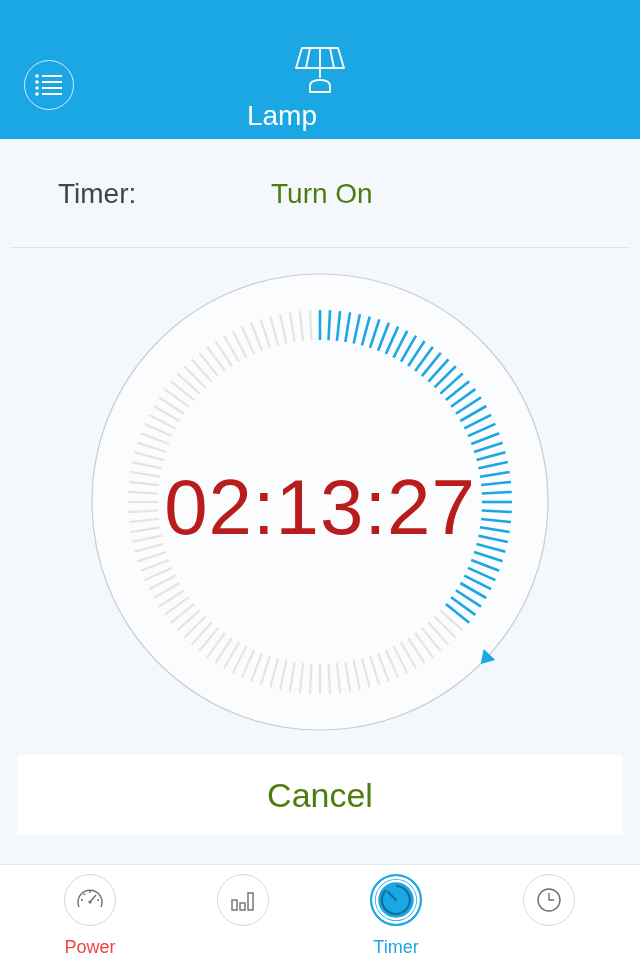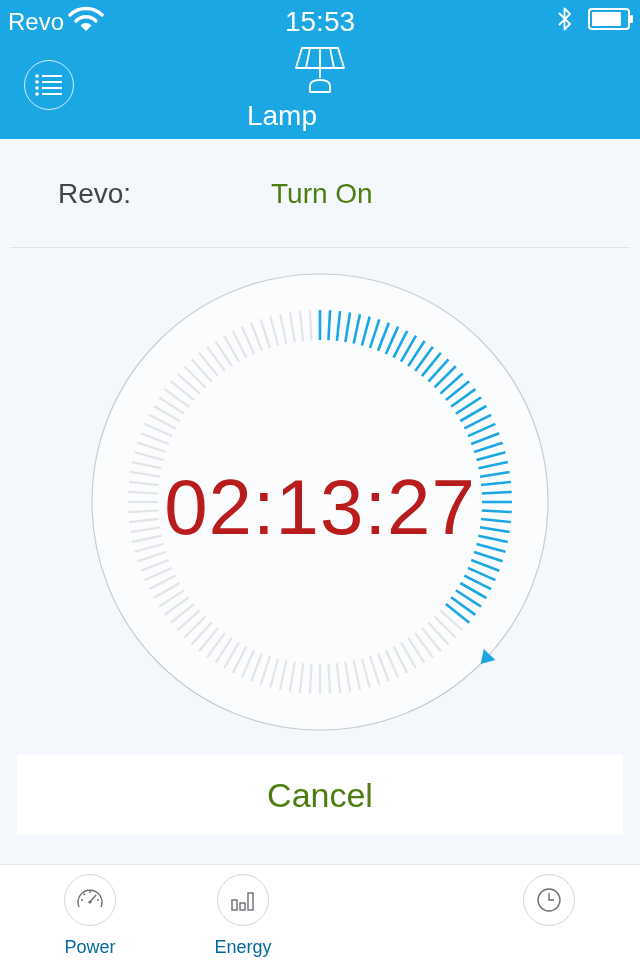--- a/index.html
+++ b/index.html
@@ -58,44 +58,27 @@
       position: absolute; left: 0; top: 864px; width: 640px; height: 96px;
       background: #fff; border-top: 1px solid #e4e8ec;
     }
     .tab { position: absolute; top: 0; width: 160px; height: 96px; }
     .tab .circle {
       position: absolute; left: 54px; top: 9px; width: 52px; height: 52px;
       border-radius: 50%; border: 1.5px solid #d4d8dc; background: #fff;
       display: flex; align-items: center; justify-content: center;
     }
     .tab.active .circle { border: 2px solid #1aa7e4; background: #1aa7e4; box-shadow: 0 0 0 3px #fff inset; }
-    .tab .label { position: absolute; left: 0; width: 160px; top: 72px; text-align: center; font-size: 18px; color: #0369a1; }
+    .tab .label { position: absolute; left: 0; width: 160px; top: 72px; text-align: center; font-size: 18px; color: #ef4444; }
     .tab.active .label { color: #1aa7e4; }
   </style>
 </head>
 <body>
 
 <div class="header">
-  <div class="status-bar">
-    <span class="carrier">Revo</span>
-    <svg class="wifi" viewBox="0 0 36 28">
-      <path d="M2 10 A23 23 0 0 1 34 10" fill="none" stroke="#fff" stroke-width="3.5" stroke-linecap="round"></path>
-      <path d="M8 16 A14 14 0 0 1 28 16" fill="none" stroke="#fff" stroke-width="3.5" stroke-linecap="round"></path>
-      <path d="M18 26 L12.5 20.5 A7.5 7.5 0 0 1 23.5 20.5 Z" fill="#fff"></path>
-    </svg>
-    <span class="clock">15:53</span>
-    <svg class="bt" viewBox="0 0 18 26">
-      <path d="M3 7 L14 18 L8.5 23.5 L8.5 2.5 L14 8 L3 19" fill="none" stroke="#fff" stroke-width="1.8" stroke-linejoin="round"></path>
-    </svg>
-    <svg class="battery" viewBox="0 0 46 22">
-      <rect x="1" y="1" width="40" height="20" rx="3" fill="none" stroke="#fff" stroke-width="2"></rect>
-      <rect id="battery-fill" x="4" y="4" width="28.9" height="14" rx="1" fill="#fff"></rect>
-      <rect x="42" y="7" width="3" height="8" rx="1" fill="#fff"></rect>
-    </svg>
-  </div>
 
   <div class="menu-btn">
     <svg width="30" height="24" viewBox="0 0 30 24">
       <g fill="#fff">
         <circle cx="3" cy="3" r="1.8"></circle>
           <rect x="8" y="2" width="20" height="2"></rect>
         <circle cx="3" cy="9" r="1.8"></circle>
           <rect x="8" y="8" width="20" height="2"></rect>
         <circle cx="3" cy="15" r="1.8"></circle>
           <rect x="8" y="14" width="20" height="2"></rect>
@@ -112,21 +95,21 @@
       <line x1="28" y1="4" x2="28" y2="24"></line>
       <line x1="38" y1="4" x2="42" y2="24"></line>
       <line x1="28" y1="24" x2="28" y2="34"></line>
       <path d="M18 48 L18 42 Q18 36 28 36 Q38 36 38 42 L38 48 Z"></path>
     </g>
   </svg>
   <div class="device-title">Lamp</div>
 </div>
 
 <div class="mode-row">
-  <span class="mode-label">Revo:</span>
+  <span class="mode-label">Timer:</span>
   <span class="mode-value">Turn On</span>
 </div>
 <div class="divider"></div>
 
 <div class="dial">
   <svg id="dial-svg" width="460" height="460" viewBox="0 0 460 460">
     <circle cx="230" cy="230" r="228" fill="#fafcfe" stroke="#c8ccd0" stroke-width="1.2"></circle>
     <g id="ticks">
         <line x1="230.00" y1="68.00" x2="230.00" y2="38.00" stroke="#1aa7e4" stroke-width="2.6"></line>
         <line x1="238.48" y1="68.22" x2="240.05" y2="38.26" stroke="#1aa7e4" stroke-width="2.6"></line>
@@ -277,23 +260,32 @@
   <div class="tab" style="left:163px">
     <div class="circle">
       <svg width="30" height="30" viewBox="0 0 30 30">
         <g fill="none" stroke="#6a7075" stroke-width="1.4">
           <rect x="4" y="15" width="5" height="10"></rect>
           <rect x="12" y="18" width="5" height="7"></rect>
           <rect x="20" y="8" width="5" height="17"></rect>
         </g>
       </svg>
     </div>
-    <div class="label">Energy</div>
-  </div>
-
+  </div>
+
+  <div class="tab active" style="left:316px">
+    <div class="circle">
+      <svg width="44" height="44" viewBox="0 0 44 44">
+        <circle cx="22" cy="22" r="19" fill="#1aa7e4" stroke="#fff" stroke-width="2.5"></circle>
+        <path d="M22 8 A14 14 0 1 1 12 12" fill="none" stroke="#0d6f9c" stroke-width="2.2"></path>
+        <line x1="22" y1="22" x2="14" y2="14" stroke="#0d6f9c" stroke-width="2.2" stroke-linecap="round"></line>
+      </svg>
+    </div>
+    <div class="label">Timer</div>
+  </div>
 
   <div class="tab" style="left:469px">
     <div class="circle">
       <svg width="30" height="30" viewBox="0 0 30 30">
         <circle cx="15" cy="15" r="11" fill="none" stroke="#6a7075" stroke-width="1.4"></circle>
         <polyline points="15,8 15,15 20,15" fill="none" stroke="#6a7075" stroke-width="1.4"></polyline>
       </svg>
     </div>
   </div>
 </div>

